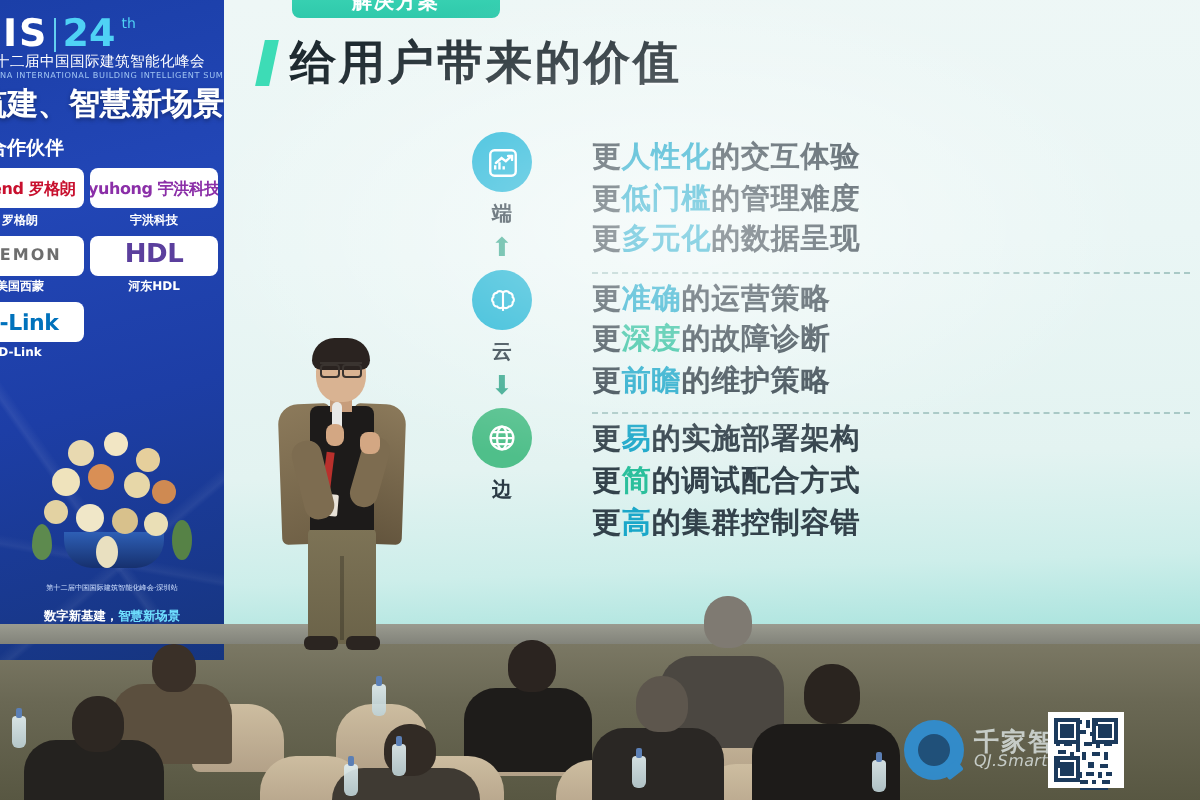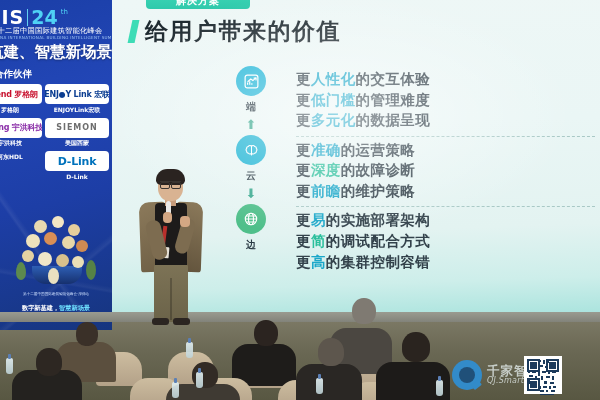--- a/index.html
+++ b/index.html
@@ -404,37 +404,34 @@
 
     <div class="logo-grid">
       <div class="logo-cell">
         <div class="logo-box">
             <span class="lg" style="color:#c8102e">legend 罗格朗</span>
           </div>
         <div class="logo-cap">罗格朗</div>
       </div>
       <div class="logo-cell">
         <div class="logo-box">
-            <span class="lg" style="color:#0b3d91">ENJ●Y Link 宏联</span>
-          </div>
-        <div class="logo-cap">ENJOYLink宏联</div>
-      </div>
-      <div class="logo-cell">
-        <div class="logo-box">
             <span class="lg" style="color:#8b2fa8">yuhong 宇洪科技</span>
           </div>
         <div class="logo-cap">宇洪科技</div>
       </div>
       <div class="logo-cell">
         <div class="logo-box">
             <span class="lg" style="color:#6e6e6e;letter-spacing:1px">SIEMON</span>
           </div>
         <div class="logo-cap">美国西蒙</div>
       </div>
       <div class="logo-cell">
+        <div class="logo-box">
+            <span class="lg" style="color:#5b3f9d;font-size:13px">HDL</span>
+          </div>
         <div class="logo-cap">河东HDL</div>
       </div>
       <div class="logo-cell">
         <div class="logo-box">
             <span class="lg" style="color:#0072bc;font-size:11px">D-Link</span>
           </div>
         <div class="logo-cap">D-Link</div>
       </div>
     </div>
 

